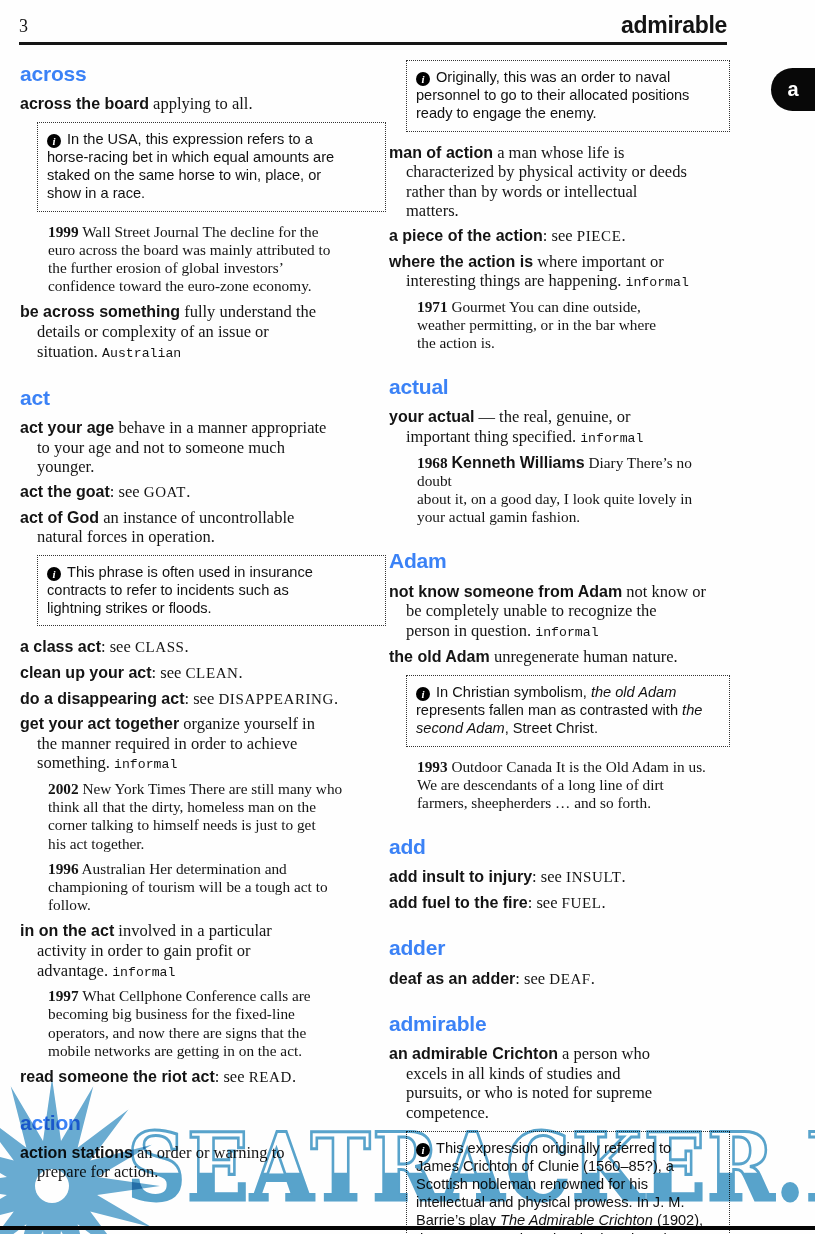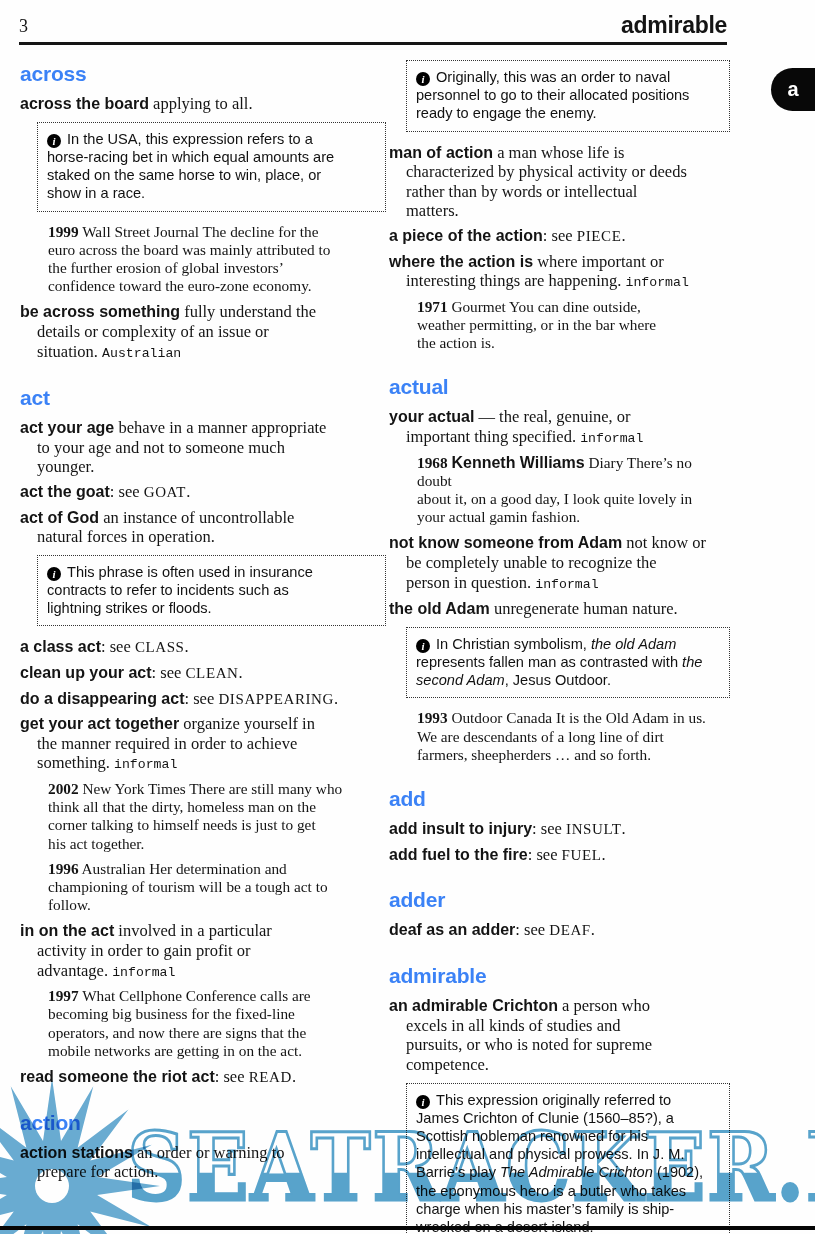--- a/index.html
+++ b/index.html
@@ -130,27 +130,28 @@
 interesting things are happening. </span><span class="seg-lab">informal</span></p>
       <p class="quote"><span class="seg-b">1971</span><span class="seg-i"> Gourmet </span><span class="seg-d">You can dine outside,
 weather permitting, or in the bar where
 the action is.</span></p>
       <h2 class="sect">actual</h2>
       <p class="entry"><span class="seg-hw">your actual</span><span class="seg-d"> — the real, genuine, or
 important thing specified. </span><span class="seg-lab">informal</span></p>
       <p class="quote"><span class="seg-b">1968 </span><span class="seg-a">Kenneth Williams</span><span class="seg-i"> Diary </span><span class="seg-d">There’s no doubt
 about it, on a good day, I look quite lovely in
 your actual gamin fashion.</span></p>
+      <h2 class="sect">Adam</h2>
       <p class="entry"><span class="seg-hw">not know someone from Adam</span><span class="seg-d"> not know or
 be completely unable to recognize the
 person in question. </span><span class="seg-lab">informal</span></p>
       <p class="entry"><span class="seg-hw">the old Adam</span><span class="seg-d"> unregenerate human nature.</span></p>
       <div class="infobox"><span class="ibx-icon">i</span><span class="seg-x">In Christian symbolism, </span><span class="seg-xi">the old Adam</span><span class="seg-x">
 represents fallen man as contrasted with </span><span class="seg-xi">the
-second Adam</span><span class="seg-x">, Jesus Outdoor.</span></div>
+second Adam</span><span class="seg-x">, Street Christ.</span></div>
       <p class="quote"><span class="seg-b">1993</span><span class="seg-i"> Outdoor Canada </span><span class="seg-d">It is the Old Adam in us.
 We are descendants of a long line of dirt
 farmers, sheepherders … and so forth.</span></p>
       <h2 class="sect">add</h2>
       <p class="entry"><span class="seg-hw">add insult to injury</span><span class="seg-d">: </span><span class="seg-i">see </span><span class="seg-sc">insult</span><span class="seg-d">.</span></p>
       <p class="entry"><span class="seg-hw">add fuel to the fire</span><span class="seg-d">: </span><span class="seg-i">see </span><span class="seg-sc">fuel</span><span class="seg-d">.</span></p>
       <h2 class="sect">adder</h2>
       <p class="entry"><span class="seg-hw">deaf as an adder</span><span class="seg-d">: </span><span class="seg-i">see </span><span class="seg-sc">deaf</span><span class="seg-d">.</span></p>
       <h2 class="sect">admirable</h2>
       <p class="entry"><span class="seg-hw">an admirable Crichton</span><span class="seg-d"> a person who

